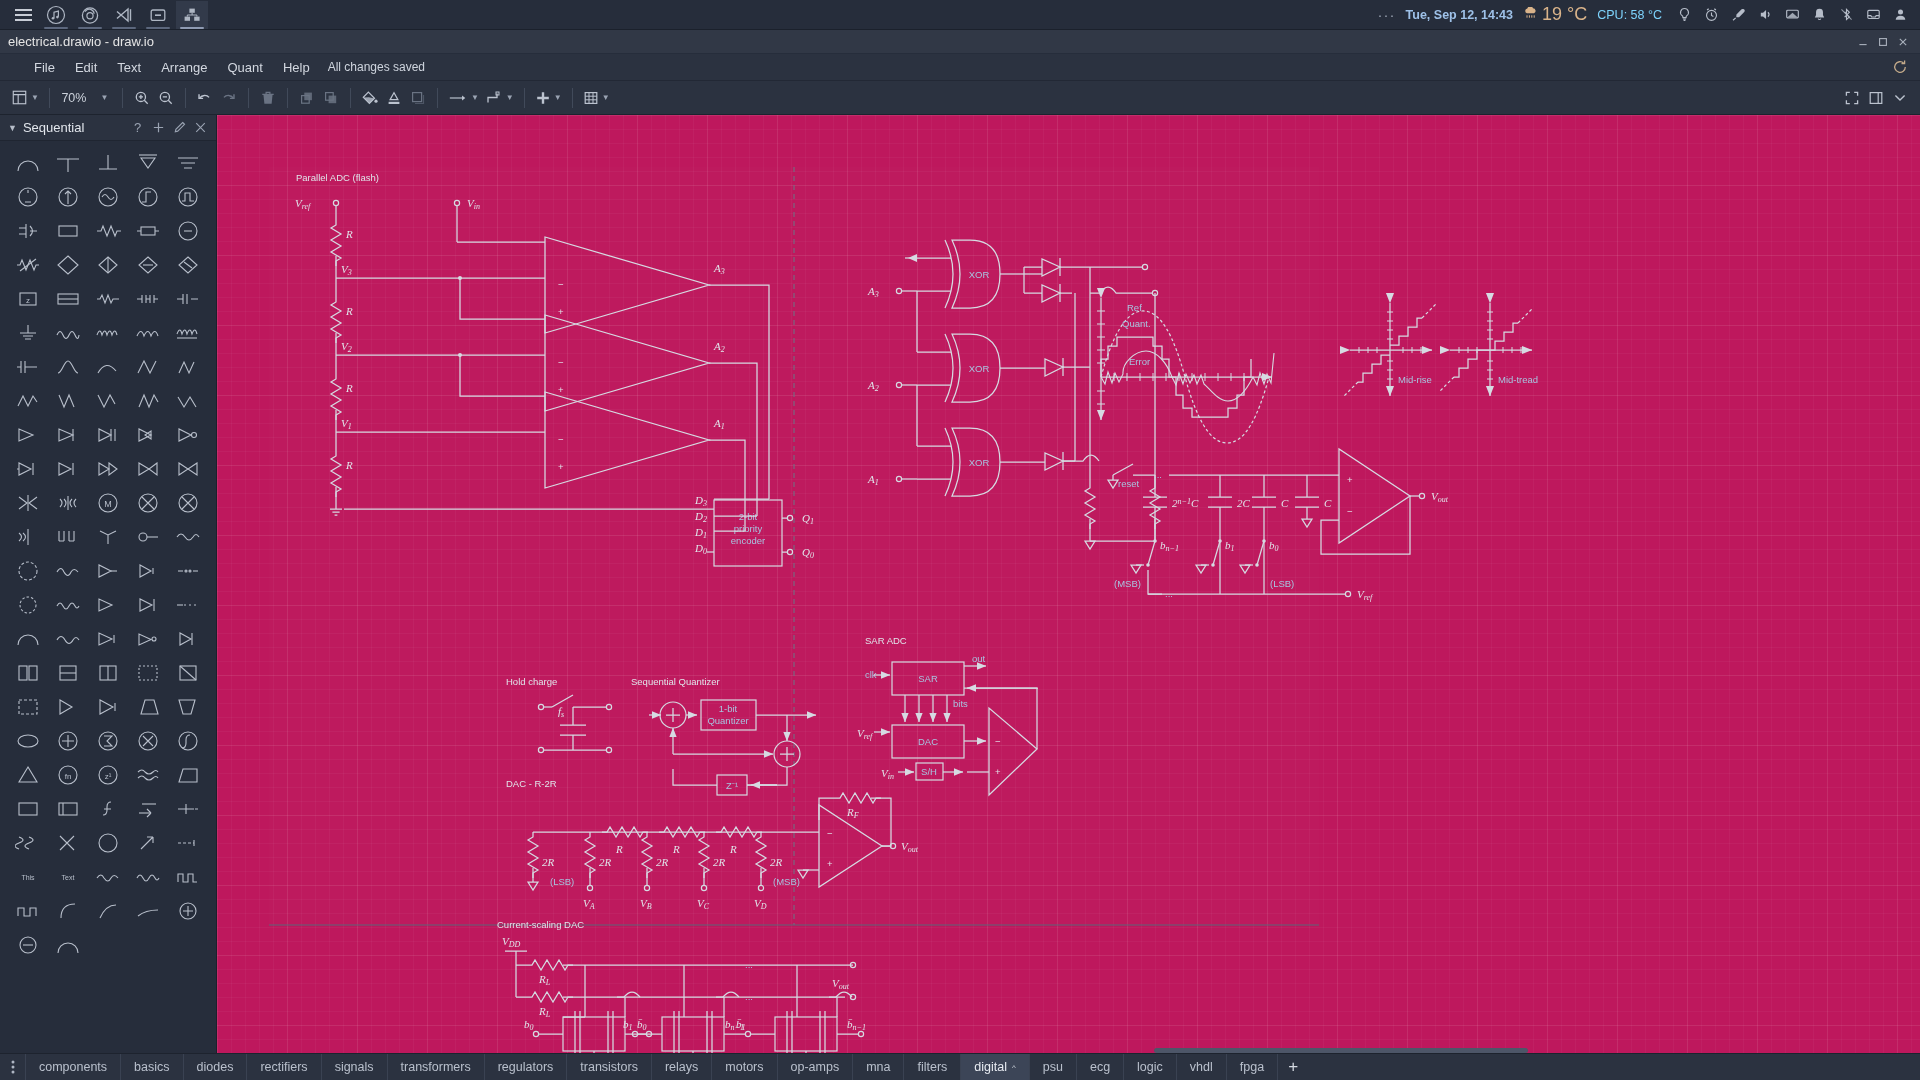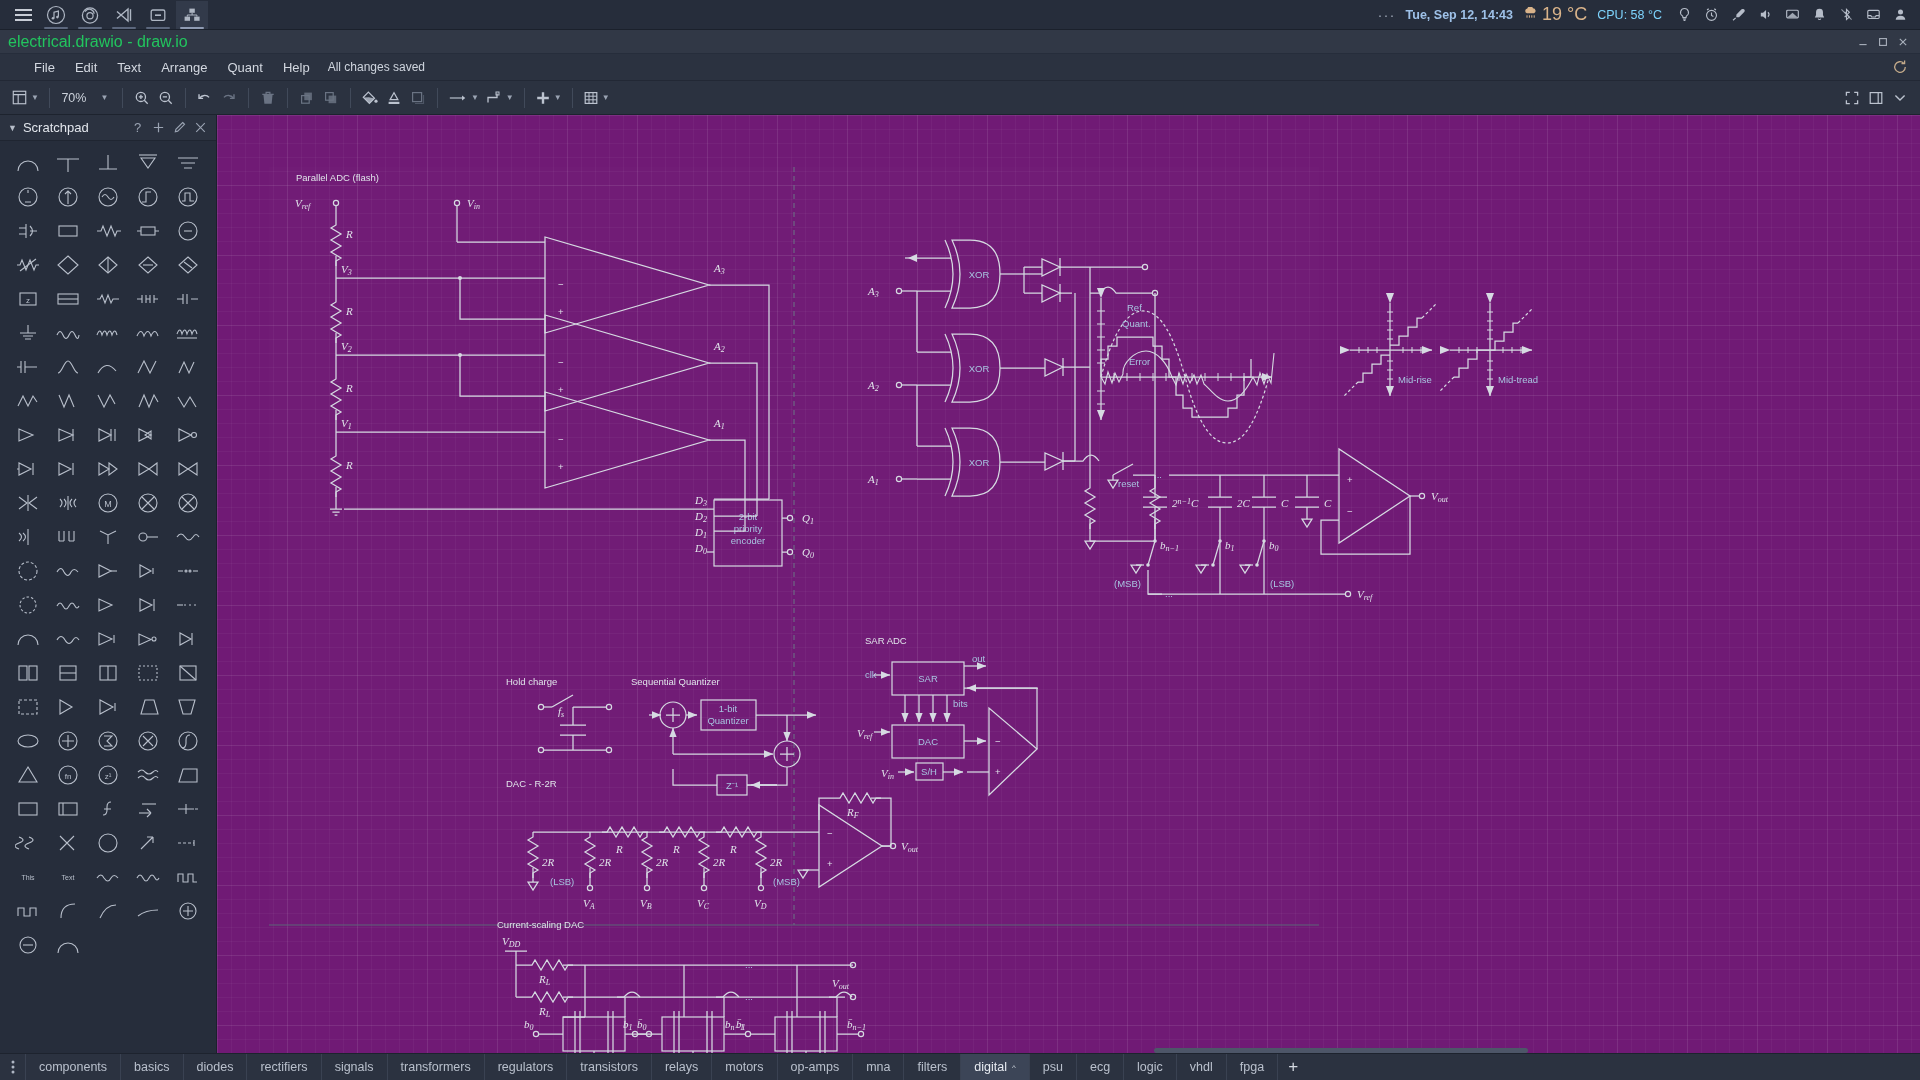--- a/index.html
+++ b/index.html
@@ -40,21 +40,21 @@
   .temp { color: #d9b38a; font-size: 18px; white-space: nowrap; display:flex; align-items:center; gap:4px; cursor:pointer;}
   .cpu { color: #7dd3fc; font-size: 12.5px; white-space: nowrap; cursor: pointer; }
   .tray-icons { display: flex; align-items: center; gap: 11px; margin-left: 4px; }
   .tray-icons .ti { width: 16px; height: 16px; color: #b6bdc9; cursor: pointer; display:flex; align-items:center; justify-content:center;}
 
   
   .titlebar {
     height: 24px; background: #313846; display: flex; align-items: center;
     padding: 0 8px; flex: 0 0 24px; border-bottom: 1px solid #262d3b;
   }
-  .titlebar .title { font-size: 16px; color: #22c55e; }
+  .titlebar .title { font-size: 13px; color: #e5e5e5; }
   .titlebar .wspacer { flex: 1; }
   .wbtns { display: flex; gap: 9px; align-items: center; padding-right: 4px; }
   .wbtn { width: 11px; height: 11px; color: #aab1bd; cursor: pointer; display:flex;align-items:center;justify-content:center;}
 
   
   .menubar {
     height: 27px; background: #2b3240; display: flex; align-items: center;
     flex: 0 0 27px; padding-left: 24px; border-bottom: 1px solid #222835;
   }
   .menu-item { padding: 4px 10px; font-size: 13px; color: #d3d8e0; cursor: pointer; border-radius:2px; }
@@ -102,21 +102,21 @@
     cursor: pointer; border-radius: 2px;
   }
   .shape-cell svg { display:block; }
   .more-shapes {
     height: 42px; display: flex; align-items: center; justify-content: center;
     color: #dfe3ea; font-size: 14px; cursor: pointer; flex: 0 0 42px;
     background: #262d3b;
   }
 
   
-  .canvaswrap { flex: 1; position: relative; background: #701a75; overflow: hidden; min-width: 0; }
+  .canvaswrap { flex: 1; position: relative; background: #be185d; overflow: hidden; min-width: 0; }
   .canvas-grid {
     position: absolute; inset: 0;
     background-image:
       linear-gradient(to right, rgba(255,255,255,0.035) 1px, transparent 1px),
       linear-gradient(to bottom, rgba(255,255,255,0.035) 1px, transparent 1px),
       linear-gradient(to right, rgba(255,255,255,0.055) 1px, transparent 1px),
       linear-gradient(to bottom, rgba(255,255,255,0.055) 1px, transparent 1px);
     background-size: 14px 14px, 14px 14px, 70px 70px, 70px 70px;
   }
   .diagram-svg { position: absolute; left: 0; top: 0; overflow: visible; }
@@ -438,21 +438,21 @@
           <path d="M3.4 5.6L8 10l4.6-4.4" fill="none" stroke="currentColor" stroke-width="1.4"></path>
         </svg>
     </div>
   </div>
 
   <div class="bodyrow">
 
     <div class="leftpanel">
       <div class="sp-header">
         <span class="sp-arrow">▼</span>
-        <span class="sp-title">Scratchpad</span>
+        <span class="sp-title">Sequential</span>
         <span class="sp-act">?</span>
         <span class="sp-act">
           <svg width="13" height="13" viewBox="0 0 14 14">
               <path d="M7 2v10M2 7h10" stroke="currentColor" stroke-width="1.3"></path>
             </svg>
         </span>
         <span class="sp-act">
           <svg width="13" height="13" viewBox="0 0 14 14">
               <path d="M10.4 1.6l2 2-7.3 7.3-2.6.6.6-2.6z" fill="none" stroke="currentColor" stroke-width="1.2"></path>
             </svg>

